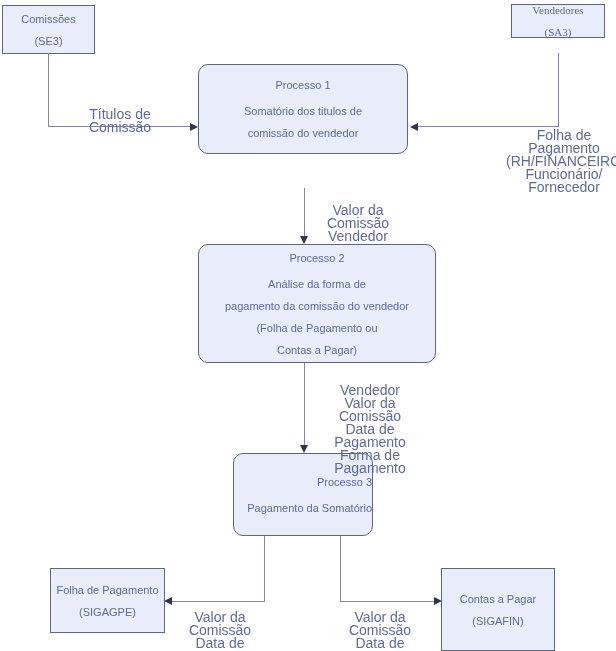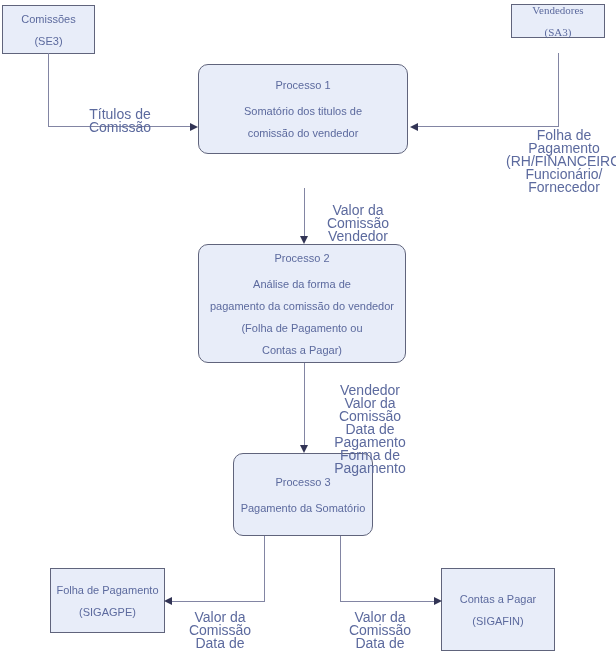--- a/index.html
+++ b/index.html
@@ -41,29 +41,29 @@
     <div class="pre">Vendedores
 (SA3)</div>
   </div>
 
   <div class="node rounded" style="left:198px;top:64px;width:210px;height:90px;">
     <div>Processo 1</div>
     <div class="body pre">Somatório dos titulos de
 comissão do vendedor</div>
   </div>
 
-  <div class="node rounded" style="left:198px;top:244px;width:208px;height:119px;">
+  <div class="node rounded" style="left:198px;top:244px;width:238px;height:119px;">
     <div>Processo 2</div>
     <div class="body pre">Análise da forma de
 pagamento da comissão do vendedor
 (Folha de Pagamento ou
 Contas a Pagar)</div>
   </div>
 
-  <div class="node rounded" style="left:233px;top:453px;width:140px;height:83px;">
+  <div class="node rounded" style="left:233px;top:453px;width:140px;height:83px;align-items:flex-end;">
     <div>Processo 3</div>
     <div class="body pre">Pagamento da Somatório</div>
   </div>
 
   <div class="node" style="left:50px;top:568px;width:115px;height:65px;">
     <div class="pre">Folha de Pagamento
 (SIGAGPE)</div>
   </div>
 
   <div class="node" style="left:441px;top:568px;width:114px;height:83px;">

